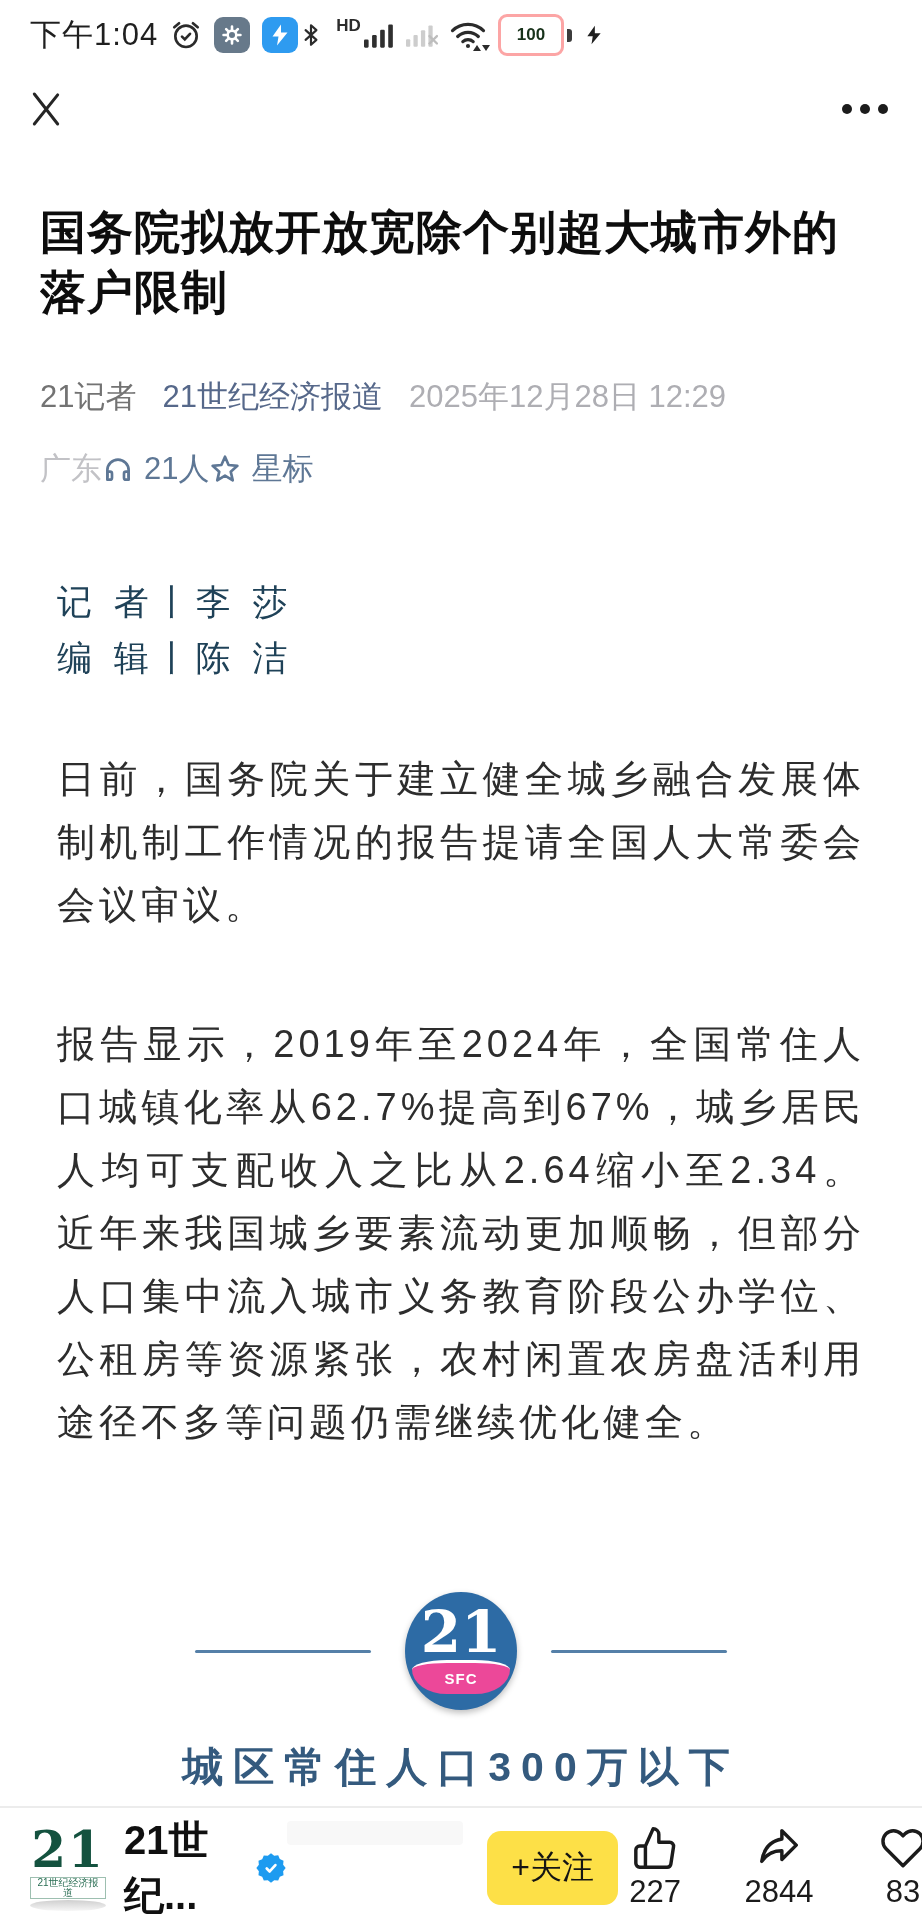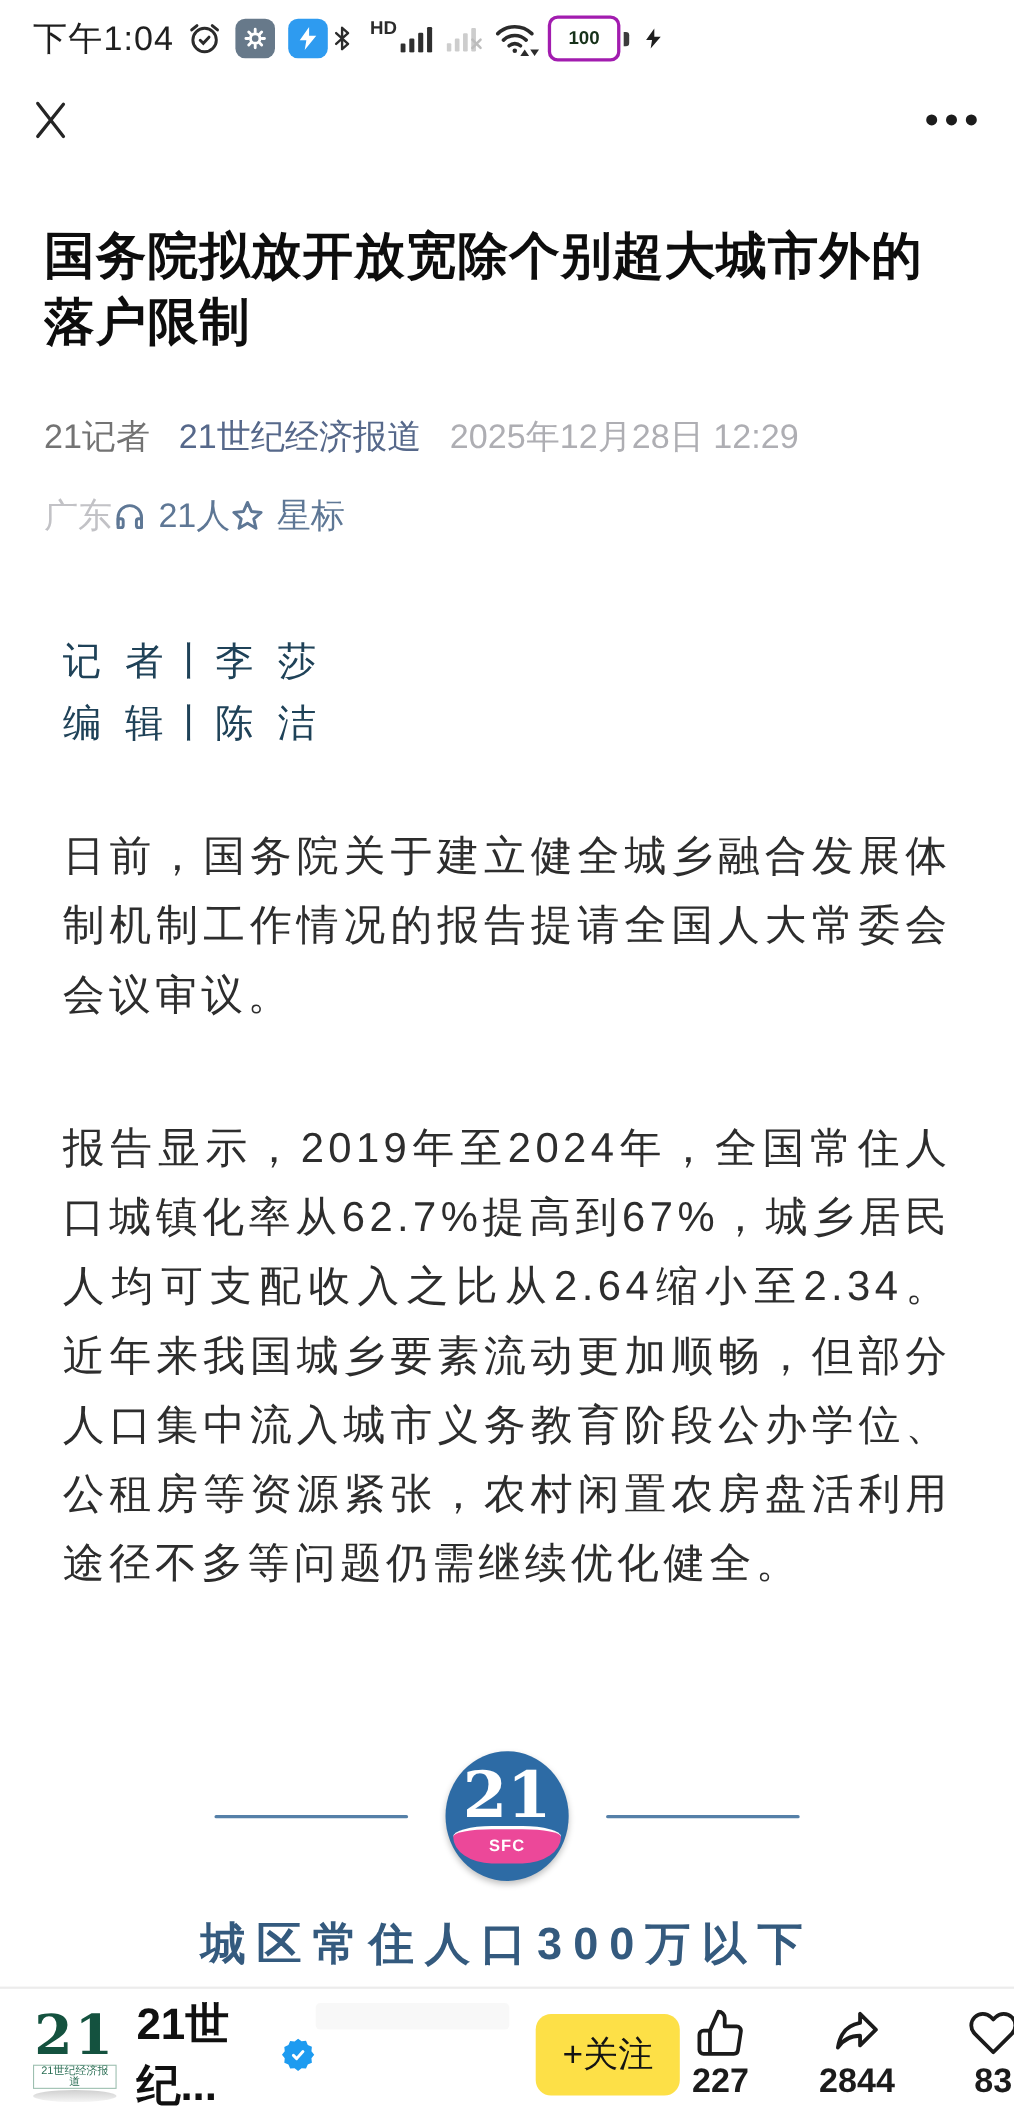--- a/index.html
+++ b/index.html
@@ -10,21 +10,21 @@
   .statusbar { height:62px; display:flex; align-items:center; 
     padding:8px 26px 0 30px; }
   .sb-left, .sb-right { display:flex; align-items:center; gap:12px; }
   .sb-time { font-size:31px; color:#1f1f1f; font-weight:500; letter-spacing:1px; }
   .chip { width:36px; height:36px; border-radius:9px; display:flex; align-items:center; justify-content:center; }
   .chip.gear { background:#67798a; }
   .chip.bolt { background:#2e9bf0; }
   .hd-group { display:flex; align-items:flex-end; gap:3px; }
   .hd-label { font-size:17px; font-weight:700; color:#2b2b2b; transform:translateY(-12px); }
   .battery { display:flex; align-items:center; gap:3px; }
-  .batt-body { border:3px solid #a21caf; border-radius:9px; padding:18px; width:66px; height:32px; }
+  .batt-body { border:3px solid #fca5a5; border-radius:9px; padding:18px; width:66px; height:32px; }
   .batt-fill { background:#5bc860; border-radius:5px; width:100%; height:100%;
     display:flex; align-items:center; justify-content:center; font-size:17px; font-weight:700; color:#17321a; }
   .batt-nub { width:5px; height:13px; background:#3c3c3c; border-radius:0 3px 3px 0; }
   .wifi-wrap { position:relative; }
   .wifi-arrows { position:absolute; right:-4px; bottom:-2px; display:flex; gap:1px; }
   .tri-up { width:0; height:0; border-left:4px solid transparent; border-right:4px solid transparent; border-bottom:6px solid #2b2b2b; }
   .tri-down { width:0; height:0; border-left:4px solid transparent; border-right:4px solid transparent; border-top:6px solid #2b2b2b; }
 
   
   .navbar { height:62px; margin-top:16px; display:flex; align-items:center; justify-content:space-between;
@@ -72,21 +72,21 @@
   .logo21 .dish { width:76px; height:11px; margin:1px auto 0; border-radius:50%;
     background:linear-gradient(#cfcfcf,#f6f6f6); }
   .acct { margin-left:18px; display:flex; flex-direction:row; justify-content:center; }
   .acct-row { display:flex; align-items:center; gap:14px; }
   .acct-name { font-size:40px; font-weight:600; color:#101010; }
   .acct-sub { margin-top:8px; width:220px; height:24px; background:#f3f3f3; opacity:.55; border-radius:4px; }
   .follow-btn { margin-left:24px; background:#fde047; border-radius:14px; padding:15px 24px;
     font-size:32px; color:#141414; white-space:nowrap; }
   .stats { margin-left:auto; display:flex; gap:50px; }
   .stat { display:flex; flex-direction:column; align-items:center; width:74px; }
-  .stat .num { font-size:31px; color:#1b1b1b; margin-top:3px;font-weight:bold; }
+  .stat .num { font-size:31px; color:#1b1b1b; margin-top:3px; }
   svg { display:block; }
 </style>
 </head>
 <body>
 
 <div class="statusbar">
   <div class="sb-left">
     <span class="sb-time">下午1:04</span>
     <span>
       <svg width="32" height="32" viewBox="0 0 24 24" fill="none" stroke="#2b2b2b" stroke-width="2" stroke-linecap="round">

